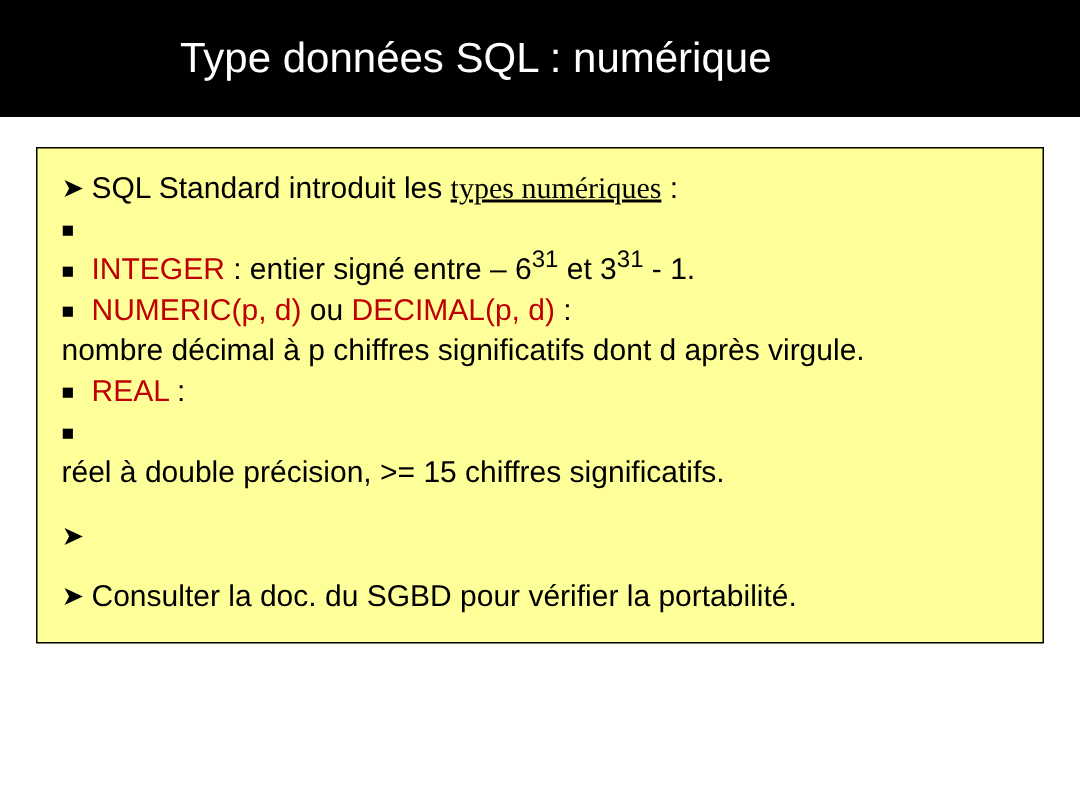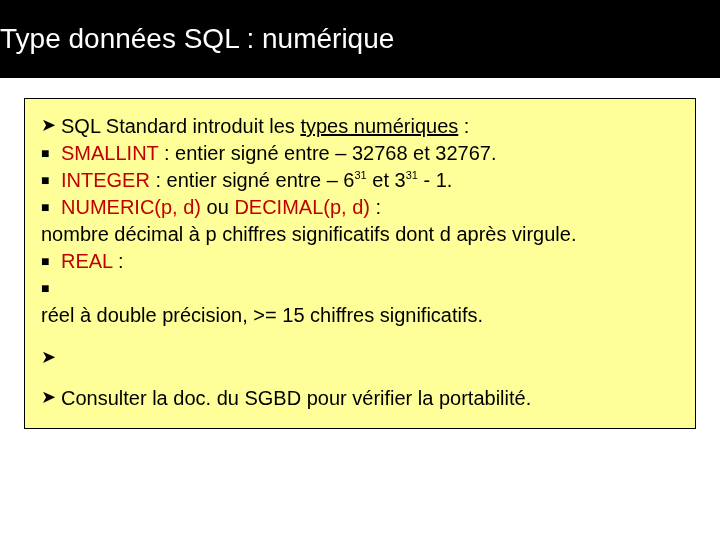--- a/index.html
+++ b/index.html
@@ -4,20 +4,21 @@
 <style>
   * { box-sizing: border-box; margin: 0; padding: 0; }
   html, body { width: 720px; height: 540px; background: #fff; font-family: Arial, Helvetica, sans-serif; }
   .slide { width: 720px; height: 540px; position: relative; }
   .title-bar {
     background: #000;
     width: 100%;
     height: 78px;
     display: flex;
     align-items: center;
+    padding-left: 120px;
   }
   .title {
     color: #fff;
     font-size: 28px;
     font-weight: 400;
   }
   .content-box {
     margin: 20px 24px 0 24px;
     border: 1px solid #000;
     background: #ffff99;
@@ -33,23 +34,23 @@
   .row { display: flex; align-items: flex-start; }
   .bull {
     display: inline-block;
     width: 20px;
     flex: 0 0 20px;
     font-family: Arial, sans-serif;
   }
   .arrow { color: #000; font-size: 18px; }
   .square { color: #000; font-size: 14px; line-height: 27px; }
   .kw { color: #c00000; }
-  .ul { text-decoration: underline; }
+  .ul { text-decoration: underline; font-family: Liberation Serif, serif; }
   .spacer { height: 16px; }
-  sup { font-size: 11px; vertical-align: super; line-height: 0; margin-top: 16px; }
+  sup { font-size: 16px; vertical-align: super; line-height: 0; margin-top: 16px; }
 </style>
 </head>
 <body>
 
 <div class="slide">
 
   <div class="title-bar">
     <div class="title">Type données SQL : numérique</div>
   </div>
 
@@ -57,23 +58,20 @@
 
     <div class="line row">
       <span class="bull arrow">➤</span>
       <span>
         <span>SQL Standard introduit les </span><span class="ul">types numériques</span><span> :</span>
       </span>
     </div>
 
     <div class="line row">
       <span class="bull square">■</span>
-      <span>
-        <span class="kw">SMALLINT</span><span> : entier signé entre – 32768 et 32767.</span>
-      </span>
     </div>
 
     <div class="line row">
       <span class="bull square">■</span>
       <span>
         <span class="kw">INTEGER</span><span> : entier signé entre – 6</span><sup>31</sup><span> et 3</span><sup>31</sup><span> - 1.</span>
       </span>
     </div>
 
     <div class="line row">

